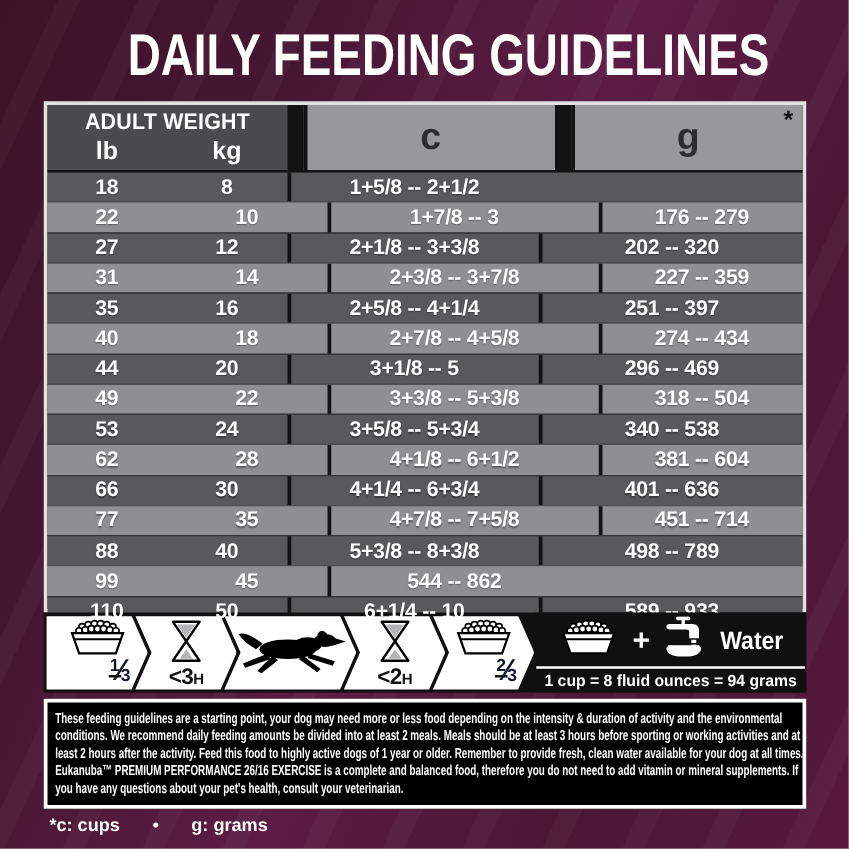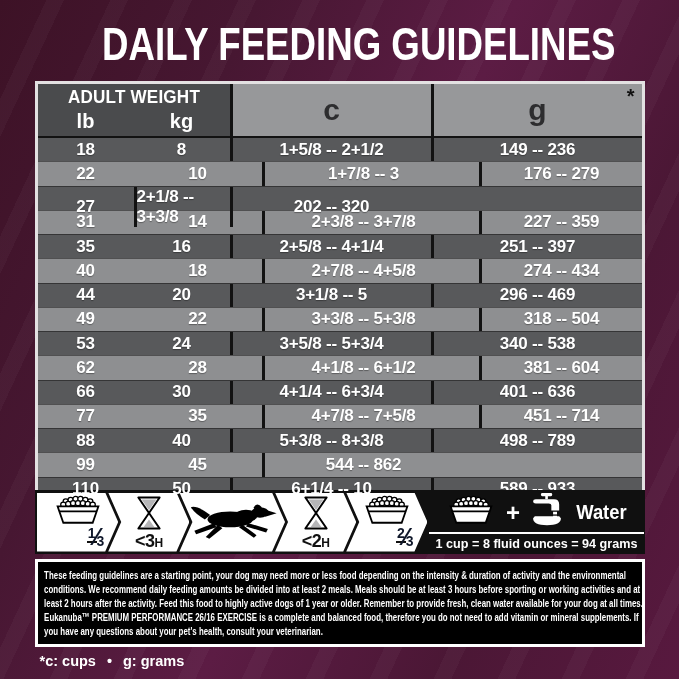--- a/index.html
+++ b/index.html
@@ -10,21 +10,21 @@
     background:repeating-linear-gradient(115deg,transparent 0 42px,rgba(255,255,255,0.03) 42px 58px);}
   .inner{position:relative;padding-top:16px;width:610px;margin:0 auto;}
 
   
   .title{color:#fff;font-weight:bold;font-size:47px;line-height:56px;text-align:center;
     white-space:nowrap;transform:scaleX(0.78);transform-origin:50% 50%;margin:0 0 9px 0;
     letter-spacing:0px;}
 
   
   .tbl{border:3px solid #e3e1e2;background:#121212;}
-  .thead{display:grid;grid-template-columns:192px 201px 1fr;border-bottom:2px solid #121212;height:52px;}
+  .thead{display:grid;grid-template-columns:192px 201px 1fr;border-bottom:2px solid #121212;height:52px;gap:13px;}
   .th-weight{background:#4a4b4d;color:#fff;display:flex;flex-direction:column;justify-content:center;}
   .th-weight .aw{font-weight:bold;font-size:18px;text-align:center;letter-spacing:0.2px;transform:scaleX(.95);}
   .th-weight .sub{display:grid;grid-template-columns:1fr 1fr;font-weight:bold;font-size:20px;margin-top:2px;}
   .th-weight .sub span{text-align:center;}
   .th-c,.th-g{background:#97989a;color:#2d2d2f;font-weight:bold;font-size:30px;
     display:flex;align-items:center;justify-content:center;position:relative;border-left:3px solid #121212;}
   .th-g .ast{position:absolute;top:1px;right:7px;font-size:20px;color:#111;}
 
   .tbody{height:349px;}
   .row{display:grid;grid-template-columns:96px 96px 201px 1fr;height:23.26px;}
@@ -59,21 +59,21 @@
   .wp-div{height:2px;background:#fff;margin:0 1px;}
   .wp-bottom{height:21px;display:flex;align-items:center;justify-content:center;
     font-size:13px;font-weight:bold;white-space:nowrap;transform:scaleX(.97);}
 
   
   .footnote{margin-top:5px;background:#000;border:3px solid #fff;overflow:hidden;}
   .footnote p{margin:0;padding:6px 9px;color:#fff;font-weight:bold;font-size:11.6px;line-height:14px;
     width:147%;transform:scaleX(0.68);transform-origin:0 0;letter-spacing:0px;}
 
   
-  .legend{display:flex;align-items:center;gap:11px;color:#fff;font-weight:bold;
+  .legend{display:flex;align-items:center;gap:26px;color:#fff;font-weight:bold;
     font-size:14.5px;margin:6px 0 0 5px;}
 </style>
 </head>
 <body>
 
 <div class="page">
   <div class="inner">
     <h1 class="title">DAILY FEEDING GUIDELINES</h1>
 
     <div class="tbl">
@@ -91,30 +91,30 @@
         <div class="th-g">
           <span>g</span>
           <span class="ast">*</span>
         </div>
       </div>
       <div class="tbody">
           <div class="row dark">
             <div class="cell cell-lb">18</div>
             <div class="cell cell-kg">8</div>
             <div class="cell cell-c">1+5/8 -- 2+1/2</div>
-            <div class="cell cell-g">149 -- 236</div>
           </div>
           <div class="row light">
             <div class="cell cell-lb">22</div>
             <div class="cell cell-kg">10</div>
             <div class="cell cell-c">1+7/8 -- 3</div>
             <div class="cell cell-g">176 -- 279</div>
           </div>
           <div class="row dark">
             <div class="cell cell-lb">27</div>
+            <div class="cell cell-kg">12</div>
             <div class="cell cell-c">2+1/8 -- 3+3/8</div>
             <div class="cell cell-g">202 -- 320</div>
           </div>
           <div class="row light">
             <div class="cell cell-lb">31</div>
             <div class="cell cell-kg">14</div>
             <div class="cell cell-c">2+3/8 -- 3+7/8</div>
             <div class="cell cell-g">227 -- 359</div>
           </div>
           <div class="row dark">

